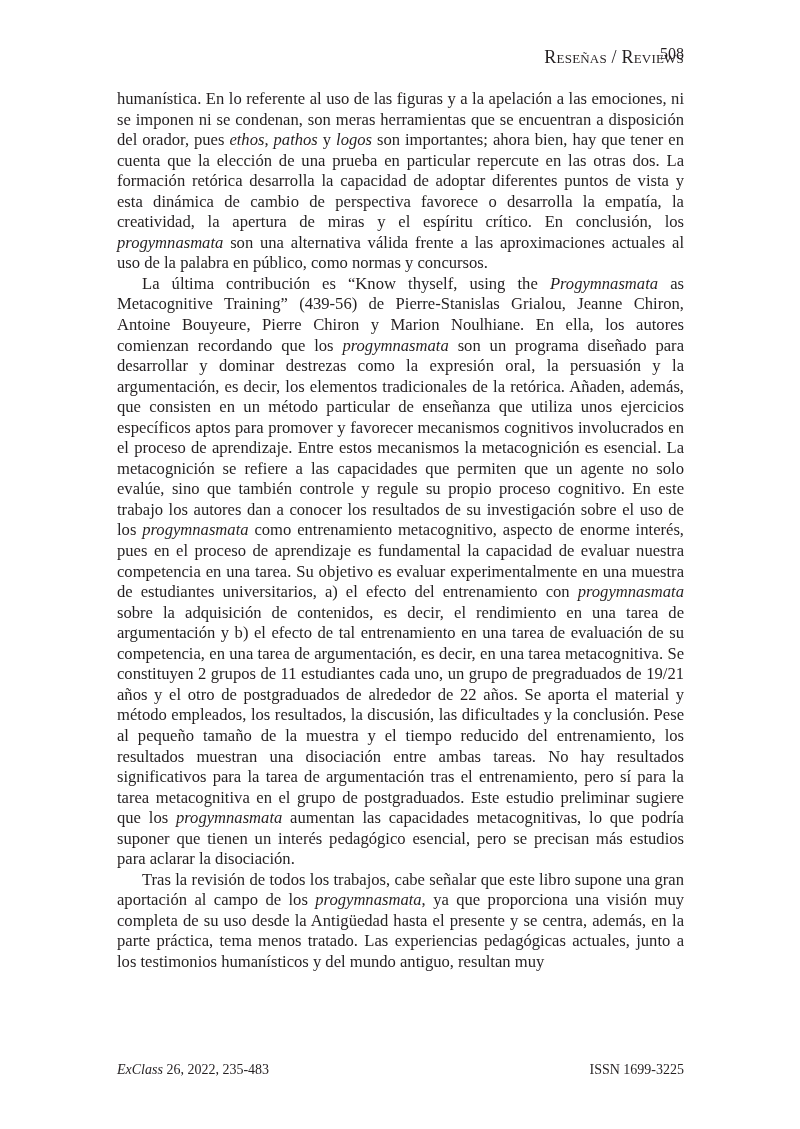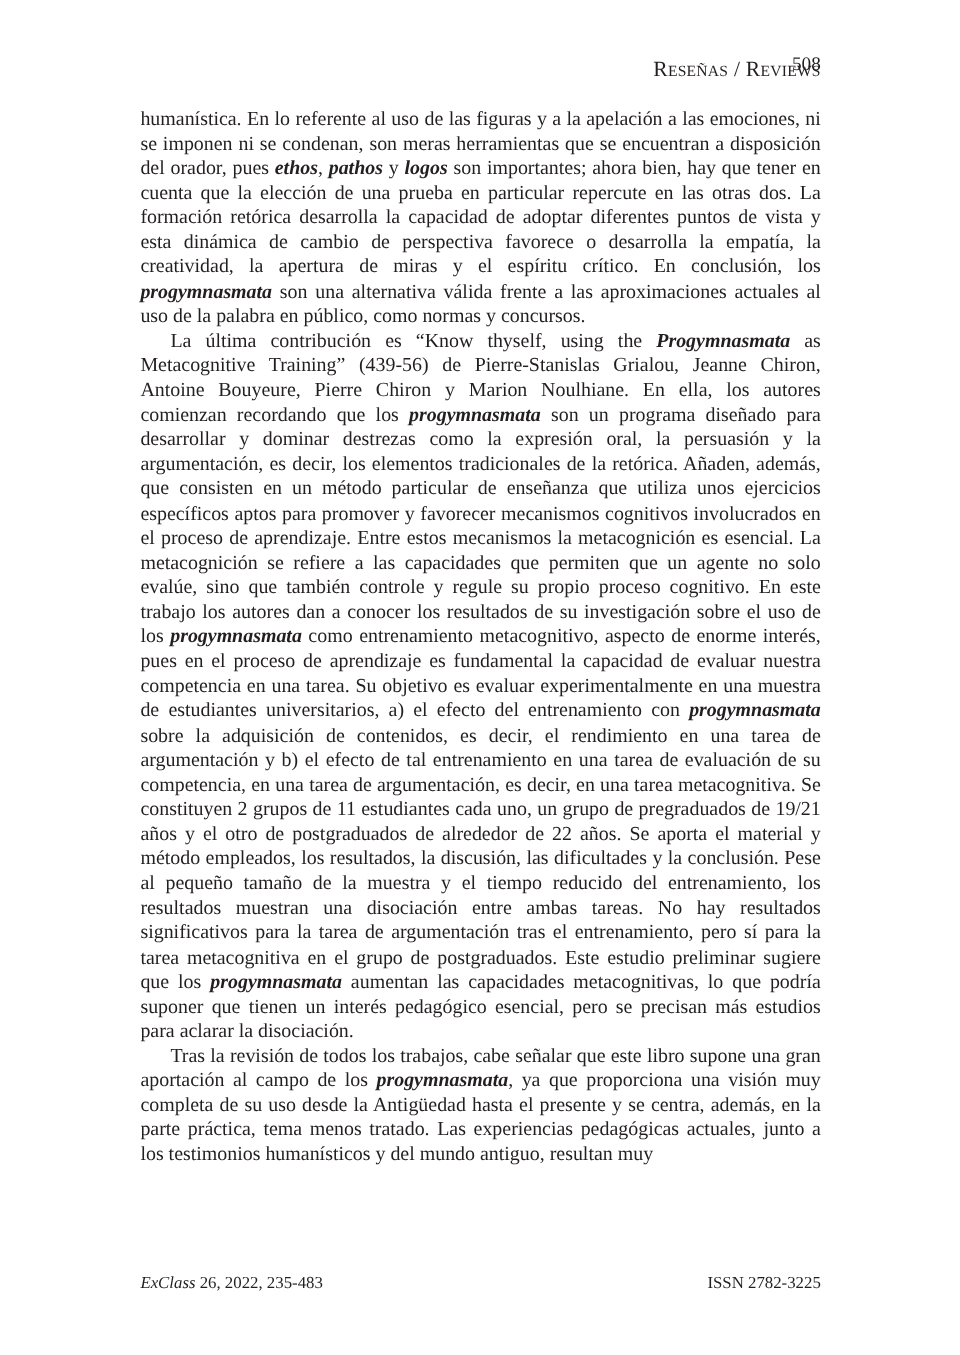--- a/index.html
+++ b/index.html
@@ -51,21 +51,20 @@
   }
   .body-text p {
     margin: 0;
     text-indent: 0;
   }
   .body-text p.indent {
     text-indent: 25px;
   }
   .body-text em {
     font-style: italic;
-    font-weight: bold;
   }
   .footer {
     position: absolute;
     top: 1062px;
     left: 117px;
     width: 567px;
     height: 20px;
     font-size: 14px;
   }
   .footer-left {
@@ -94,14 +93,14 @@
   <p class="indent">
     <span>La última contribución es “Know thyself, using the </span><em>Progymnasmata</em><span> as Metacognitive Training” (439-56) de Pierre-Stanislas Grialou, Jeanne Chiron, Antoine Bouyeure, Pierre Chiron y Marion Noulhiane. En ella, los autores comienzan recordando que los </span><em>progymnasmata</em><span> son un programa diseñado para desarrollar y dominar destrezas como la expresión oral, la persuasión y la argumentación, es decir, los elementos tradicionales de la retórica. Añaden, además, que consisten en un método particular de enseñanza que utiliza unos ejercicios específicos aptos para promover y favorecer mecanismos cognitivos involucrados en el proceso de aprendizaje. Entre estos mecanismos la metacognición es esencial. La metacognición se refiere a las capacidades que permiten que un agente no solo evalúe, sino que también controle y regule su propio proceso cognitivo. En este trabajo los autores dan a conocer los resultados de su investigación sobre el uso de los </span><em>progymnasmata</em><span> como entrenamiento metacognitivo, aspecto de enorme interés, pues en el proceso de aprendizaje es fundamental la capacidad de evaluar nuestra competencia en una tarea. Su objetivo es evaluar experimentalmente en una muestra de estudiantes universitarios, a) el efecto del entrenamiento con </span><em>progymnasmata</em><span> sobre la adquisición de contenidos, es decir, el rendimiento en una tarea de argumentación y b) el efecto de tal entrenamiento en una tarea de evaluación de su competencia, en una tarea de argumentación, es decir, en una tarea metacognitiva. Se constituyen 2 grupos de 11 estudiantes cada uno, un grupo de pregraduados de 19/21 años y el otro de postgraduados de alrededor de 22 años. Se aporta el material y método empleados, los resultados, la discusión, las dificultades y la conclusión. Pese al pequeño tamaño de la muestra y el tiempo reducido del entrenamiento, los resultados muestran una disociación entre ambas tareas. No hay resultados significativos para la tarea de argumentación tras el entrenamiento, pero sí para la tarea metacognitiva en el grupo de postgraduados. Este estudio preliminar sugiere que los </span><em>progymnasmata</em><span> aumentan las capacidades metacognitivas, lo que podría suponer que tienen un interés pedagógico esencial, pero se precisan más estudios para aclarar la disociación.</span>
   </p>
   <p class="indent">
     <span>Tras la revisión de todos los trabajos, cabe señalar que este libro supone una gran aportación al campo de los </span><em>progymnasmata</em><span>, ya que proporciona una visión muy completa de su uso desde la Antigüedad hasta el presente y se centra, además, en la parte práctica, tema menos tratado. Las experiencias pedagógicas actuales, junto a los testimonios humanísticos y del mundo antiguo, resultan muy</span>
   </p>
 </div>
 
 <div class="footer">
   <span class="footer-left"><em>ExClass</em><span> 26, 2022, 235-483</span></span>
-  <span class="footer-right">ISSN 2782-3225</span>
+  <span class="footer-right">ISSN 1699-3225</span>
 </div>
 
 </body></html>

